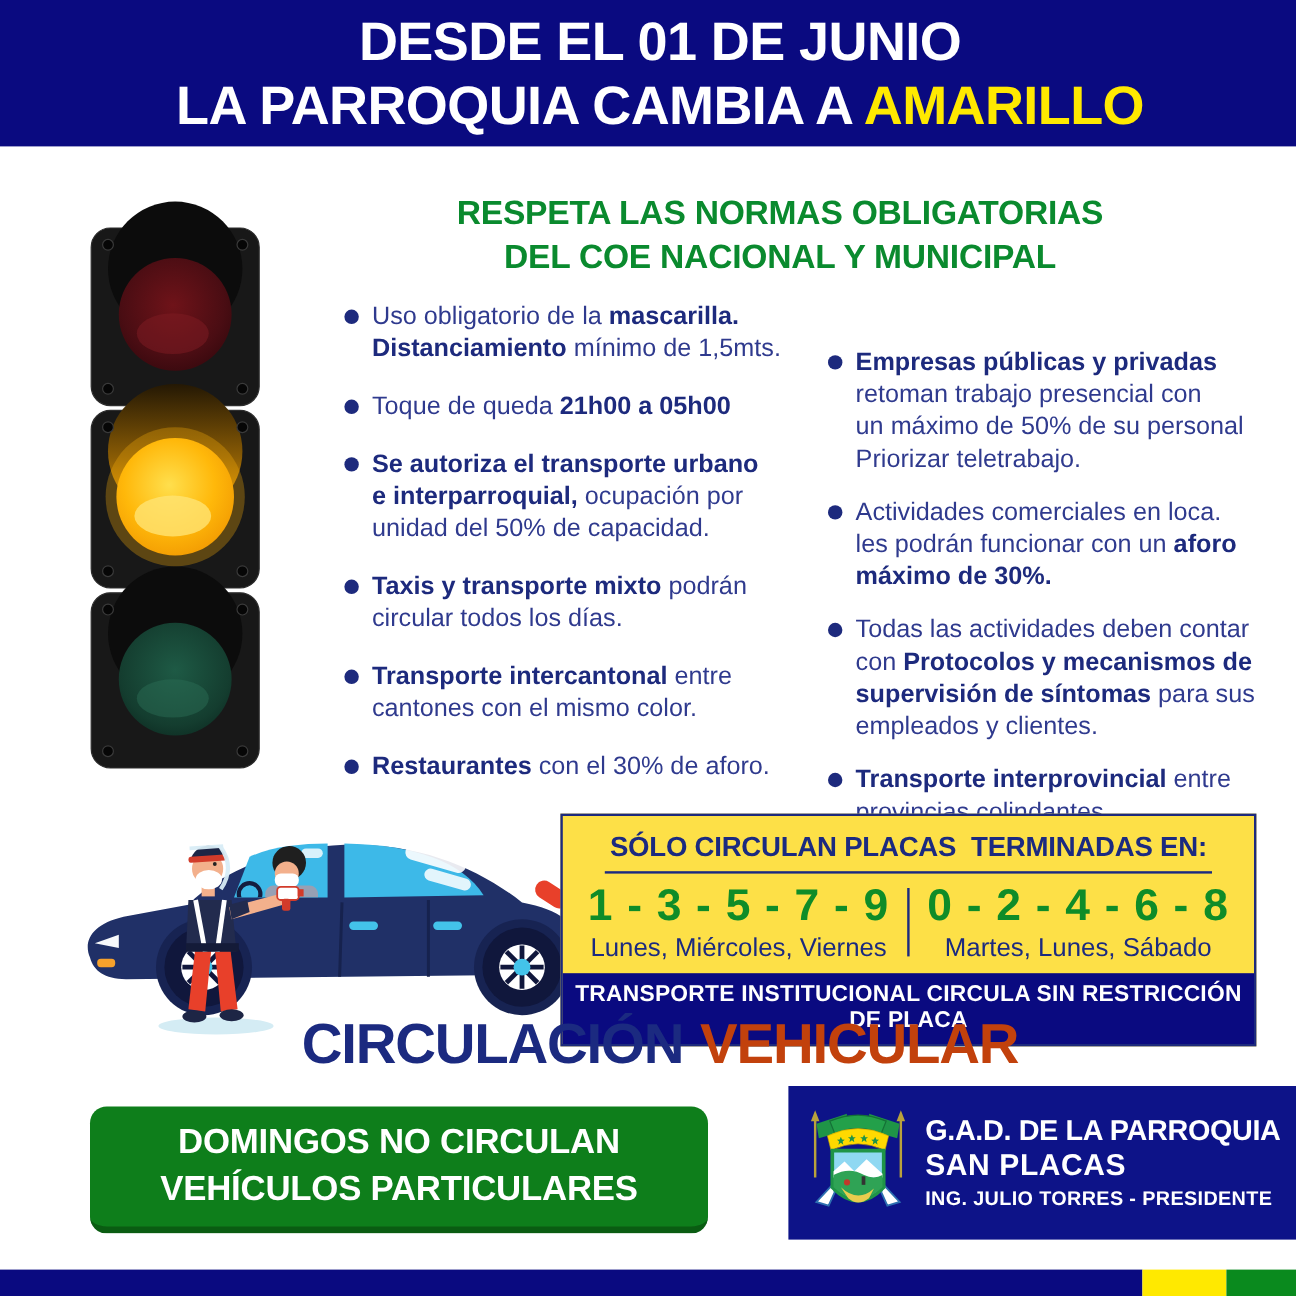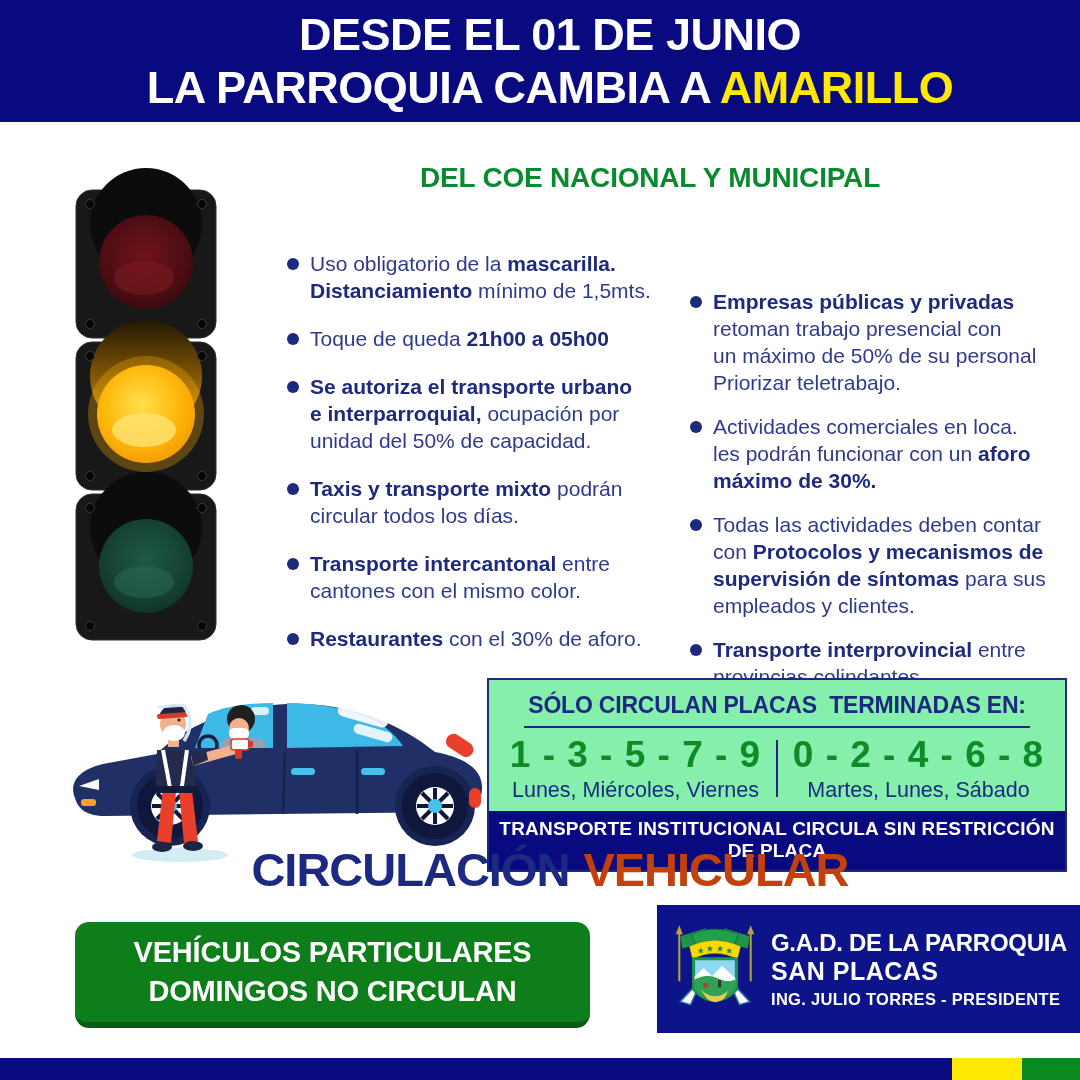--- a/index.html
+++ b/index.html
@@ -24,21 +24,21 @@
   .col{position:absolute;}
   .col-left{left:287px;top:250px;width:378px;}
   .col-right{left:690px;top:250px;width:382px;margin-top:38px;}
   .rule{display:flex;gap:11px;margin-bottom:21px;}
   .col-right .rule{margin-bottom:17px;}
   .dot{width:12px;height:12px;border-radius:50%;background:#1d2a7d;flex:0 0 12px;margin-top:8px;}
   .rule-text{margin:0;font-size:21px;line-height:27px;color:#2f3a8e;white-space:pre-line;}
   .rule-text .b{font-weight:bold;color:#1d2a7d;}
 
   
-  .plates-box{position:absolute;left:487px;top:678px;width:580px;background:#86efac;
+  .plates-box{position:absolute;left:467px;top:678px;width:580px;background:#fde047;
               border:2px solid #1d2a7d;box-sizing:border-box;}
   .plates-title{font-weight:bold;color:#1b2a80;font-size:23px;text-align:center;
                 padding-top:12px;white-space:pre;letter-spacing:-0.2px;}
   .plates-underline{height:2px;background:#1b2a80;width:88%;margin:7px auto 2px;}
   .plates-cols{display:flex;align-items:center;padding:4px 6px 8px;}
   .pcol{flex:1;text-align:center;}
   .pnum{color:#0f8c28;font-weight:bold;font-size:37px;letter-spacing:1px;line-height:42px;}
   .pdays{color:#1b2a80;font-size:21.5px;margin-top:2px;}
   .pdivider{width:2px;background:#1b2a80;align-self:stretch;margin:6px 0;}
   .plates-footer{background:#0a0a80;color:#ffffff;font-weight:bold;font-size:19px;
@@ -74,20 +74,21 @@
 <body>
 
 <div class="poster">
 
   <header class="header">
     <div class="h-line">DESDE EL 01 DE JUNIO</div>
     <div class="h-line"><span>LA PARROQUIA CAMBIA A </span><span class="hl">AMARILLO</span></div>
   </header>
 
   <div class="subheader">
+    <div>RESPETA LAS NORMAS OBLIGATORIAS</div>
     <div>DEL COE NACIONAL Y MUNICIPAL</div>
   </div>
 
   <div class="traffic-light">
     <svg viewBox="0 0 160 480" width="160" height="480">
       <defs>
         <radialGradient id="redG" cx="48%" cy="42%" r="65%">
           <stop offset="0%" stop-color="#6f1319"></stop>
             <stop offset="70%" stop-color="#4a0d13"></stop>
             <stop offset="100%" stop-color="#35080d"></stop>
@@ -307,22 +308,22 @@
       </div>
     </div>
     <div class="plates-footer">TRANSPORTE INSTITUCIONAL CIRCULA SIN RESTRICCIÓN DE PLACA</div>
   </div>
 
   <div class="section-title">
     <span class="st-blue">CIRCULACIÓN</span><span class="st-green">VEHICULAR</span>
   </div>
 
   <div class="sunday-box">
+    <div>DOMINGOS NO CIRCULAN</div>
     <div>VEHÍCULOS PARTICULARES</div>
-    <div>DOMINGOS NO CIRCULAN</div>
   </div>
 
   <div class="gad-box">
     <svg viewBox="0 0 90 100" width="92" height="102">
       <line x1="10" y1="14" x2="10" y2="62" stroke="#b9a23c" stroke-width="2"></line>
       <polygon points="10,7 6.5,16 13.5,16" fill="#b9a23c"></polygon>
       <line x1="80" y1="14" x2="80" y2="62" stroke="#b9a23c" stroke-width="2"></line>
       <polygon points="80,7 76.5,16 83.5,16" fill="#b9a23c"></polygon>
       <path d="M11,18 L36,10 L34,24 L13,30 Z" fill="#1f9447"></path>
       <path d="M79,18 L54,10 L56,24 L77,30 Z" fill="#1f9447"></path>

